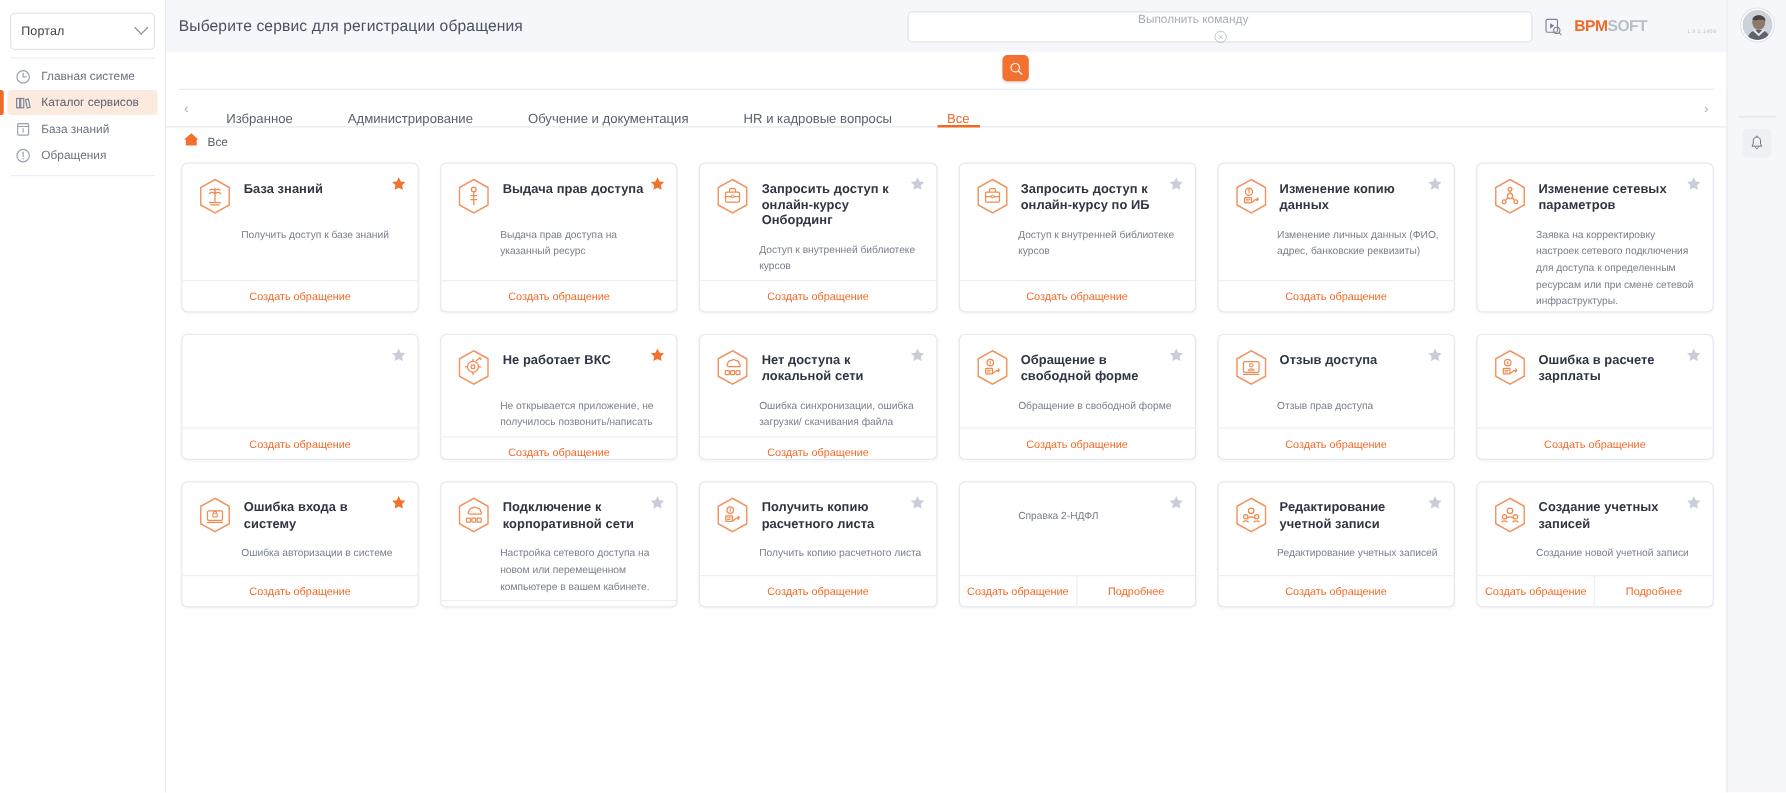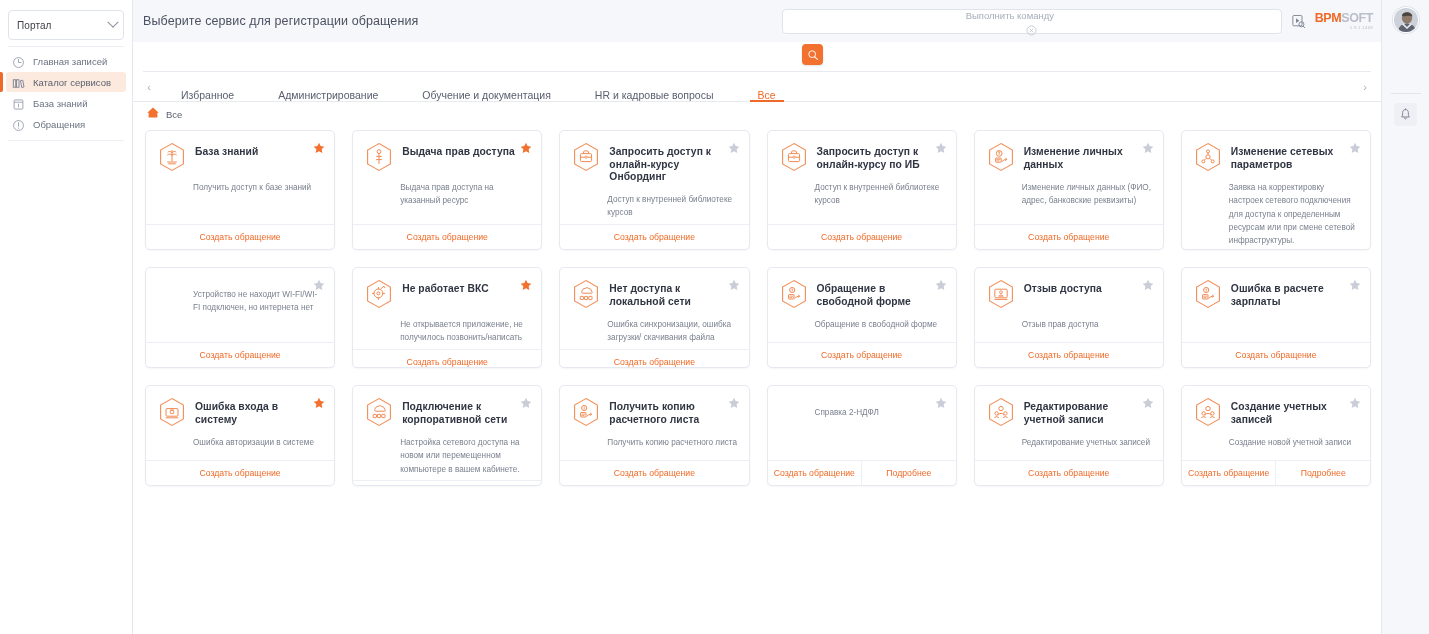--- a/index.html
+++ b/index.html
@@ -70,21 +70,21 @@
     display: flex; align-items: center; padding: 0 8px; flex-direction: column;
   }
   .cmdbar input {
     border: 0; outline: 0; flex: 1 1 auto; font-size: 9.5px;
     color: #3c3f45; background: transparent;
     font-family: "Liberation Sans", sans-serif;
   }
   .cmdbar input::placeholder { color: #a8adba; }
   .clear-ico { width: 11px; height: 11px; flex: 0 0 11px; cursor: pointer; }
   .runcmd-ico { width: 15px; height: 15px; cursor: pointer; }
-  .logo-wrap { display: flex; flex-direction: column; align-items: flex-end; line-height: 1; }
+  .logo-wrap { display: flex; flex-direction: row; align-items: flex-end; line-height: 1; gap: 32px; }
   .logo-text { font-size: 12.5px; font-weight: 700; letter-spacing: -.4px; }
   .logo-text .a { color: #f06a27; }
   .logo-text .b { color: #b9bec9; }
   .logo-ver { font-size: 4.2px; color: #b9bec9; letter-spacing: .35px; margin-top: 1.5px; }
 
   
   .searchrow {
     height: 30px; flex: 0 0 30px; position: relative; background: #fff;
   }
   .searchrow .hr { position: absolute; left: 10px; right: 10px; bottom: 0; height: 1px; background: #e8eaf0; }
@@ -196,21 +196,21 @@
     <span class="pt-label">Портал</span>
     <span class="chev"></span>
   </div>
   <div class="nav-sep"></div>
   <nav id="nav-list">
       <div class="nav-item">
         <span class="nav-ico"><svg viewBox="0 0 16 16" width="13" height="13">
             <circle cx="8" cy="8" r="6.1" fill="none" stroke="#9aa1b0" stroke-width="1.15"></circle>
             <path d="M8 4.2 L8 8 L11 8" fill="none" stroke="#9aa1b0" stroke-width="1.15" stroke-linecap="round"></path>
           </svg></span>
-        <span class="nav-label">Главная записей</span>
+        <span class="nav-label">Главная системе</span>
       </div>
       <div class="nav-item active">
         <span class="nav-ico"><svg viewBox="0 0 16 16" width="13" height="13">
             <rect x="1.6" y="3.4" width="3" height="9.2" fill="none" stroke="#7b8496" stroke-width="1.15"></rect>
             <rect x="5.6" y="3.4" width="3" height="9.2" fill="none" stroke="#7b8496" stroke-width="1.15"></rect>
             <path d="M10.4 4.6 L13.2 3.9 L14.8 12.2 L12 12.9 Z" fill="none" stroke="#7b8496" stroke-width="1.15"></path>
           </svg></span>
         <span class="nav-label">Каталог сервисов</span>
       </div>
       <div class="nav-item">
@@ -378,21 +378,21 @@
           <div class="card-body">
             <div class="card-head">
               <span class="hexico"><svg viewBox="0 0 30 30" width="30" height="30">
                   <path d="M15 1.6 L26.4 8 L26.4 22 L15 28.4 L3.6 22 L3.6 8 Z" fill="none" stroke="#f2935f" stroke-width="1.15"></path>
                   <circle cx="13.2" cy="11.4" r="2.9" fill="none" stroke="#ef8a52" stroke-width="1"></circle>
                   <path d="M13.2 10 L13.2 12.6 M12.4 10 L14 10" stroke="#ef8a52" stroke-width=".8" stroke-linecap="round"></path>
                   <rect x="9.6" y="16" width="5.6" height="4.2" rx=".5" fill="none" stroke="#ef8a52" stroke-width="1"></rect>
                   <path d="M10.8 17.4 L14 17.4 M10.8 18.8 L13 18.8" stroke="#ef8a52" stroke-width=".8" stroke-linecap="round"></path>
                   <path d="M16 19.6 C17.4 18 19 17.2 20.6 17.4 L19.6 18.6 M20.6 17.4 L19.8 16.2" stroke="#ef8a52" stroke-width="1" fill="none" stroke-linecap="round"></path>
                 </svg></span>
-              <div class="card-title">Изменение личных данных</div>
+              <div class="card-title">Изменение копию данных</div>
             </div>
             <span class="star"><svg viewBox="0 0 14 14" width="12" height="12">
                 <path d="M7 .9 L8.9 4.8 L13.2 5.4 L10.1 8.4 L10.85 12.7 L7 10.67 L3.15 12.7 L3.9 8.4 L0.8 5.4 L5.1 4.8 Z" fill="#c9cdd7"></path>
               </svg></span>
             <div class="card-desc">Изменение личных данных (ФИО, адрес, банковские реквизиты)</div>
           </div>
           <div class="card-foot">
             <div class="foot-btn">Создать обращение</div>
           </div>
         </div>
@@ -416,21 +416,20 @@
           </div>
           <div class="card-foot">
             <div class="foot-btn">Создать обращение</div>
           </div>
         </div>
         <div class="card r2">
           <div class="card-body">
             <span class="star"><svg viewBox="0 0 14 14" width="12" height="12">
                 <path d="M7 .9 L8.9 4.8 L13.2 5.4 L10.1 8.4 L10.85 12.7 L7 10.67 L3.15 12.7 L3.9 8.4 L0.8 5.4 L5.1 4.8 Z" fill="#c9cdd7"></path>
               </svg></span>
-            <div class="card-desc">Устройство не находит WI-FI/WI-FI подключен, но интернета нет</div>
           </div>
           <div class="card-foot">
             <div class="foot-btn">Создать обращение</div>
           </div>
         </div>
         <div class="card r2">
           <div class="card-body">
             <div class="card-head">
               <span class="hexico"><svg viewBox="0 0 30 30" width="30" height="30">
                   <path d="M15 1.6 L26.4 8 L26.4 22 L15 28.4 L3.6 22 L3.6 8 Z" fill="none" stroke="#f2935f" stroke-width="1.15"></path>

